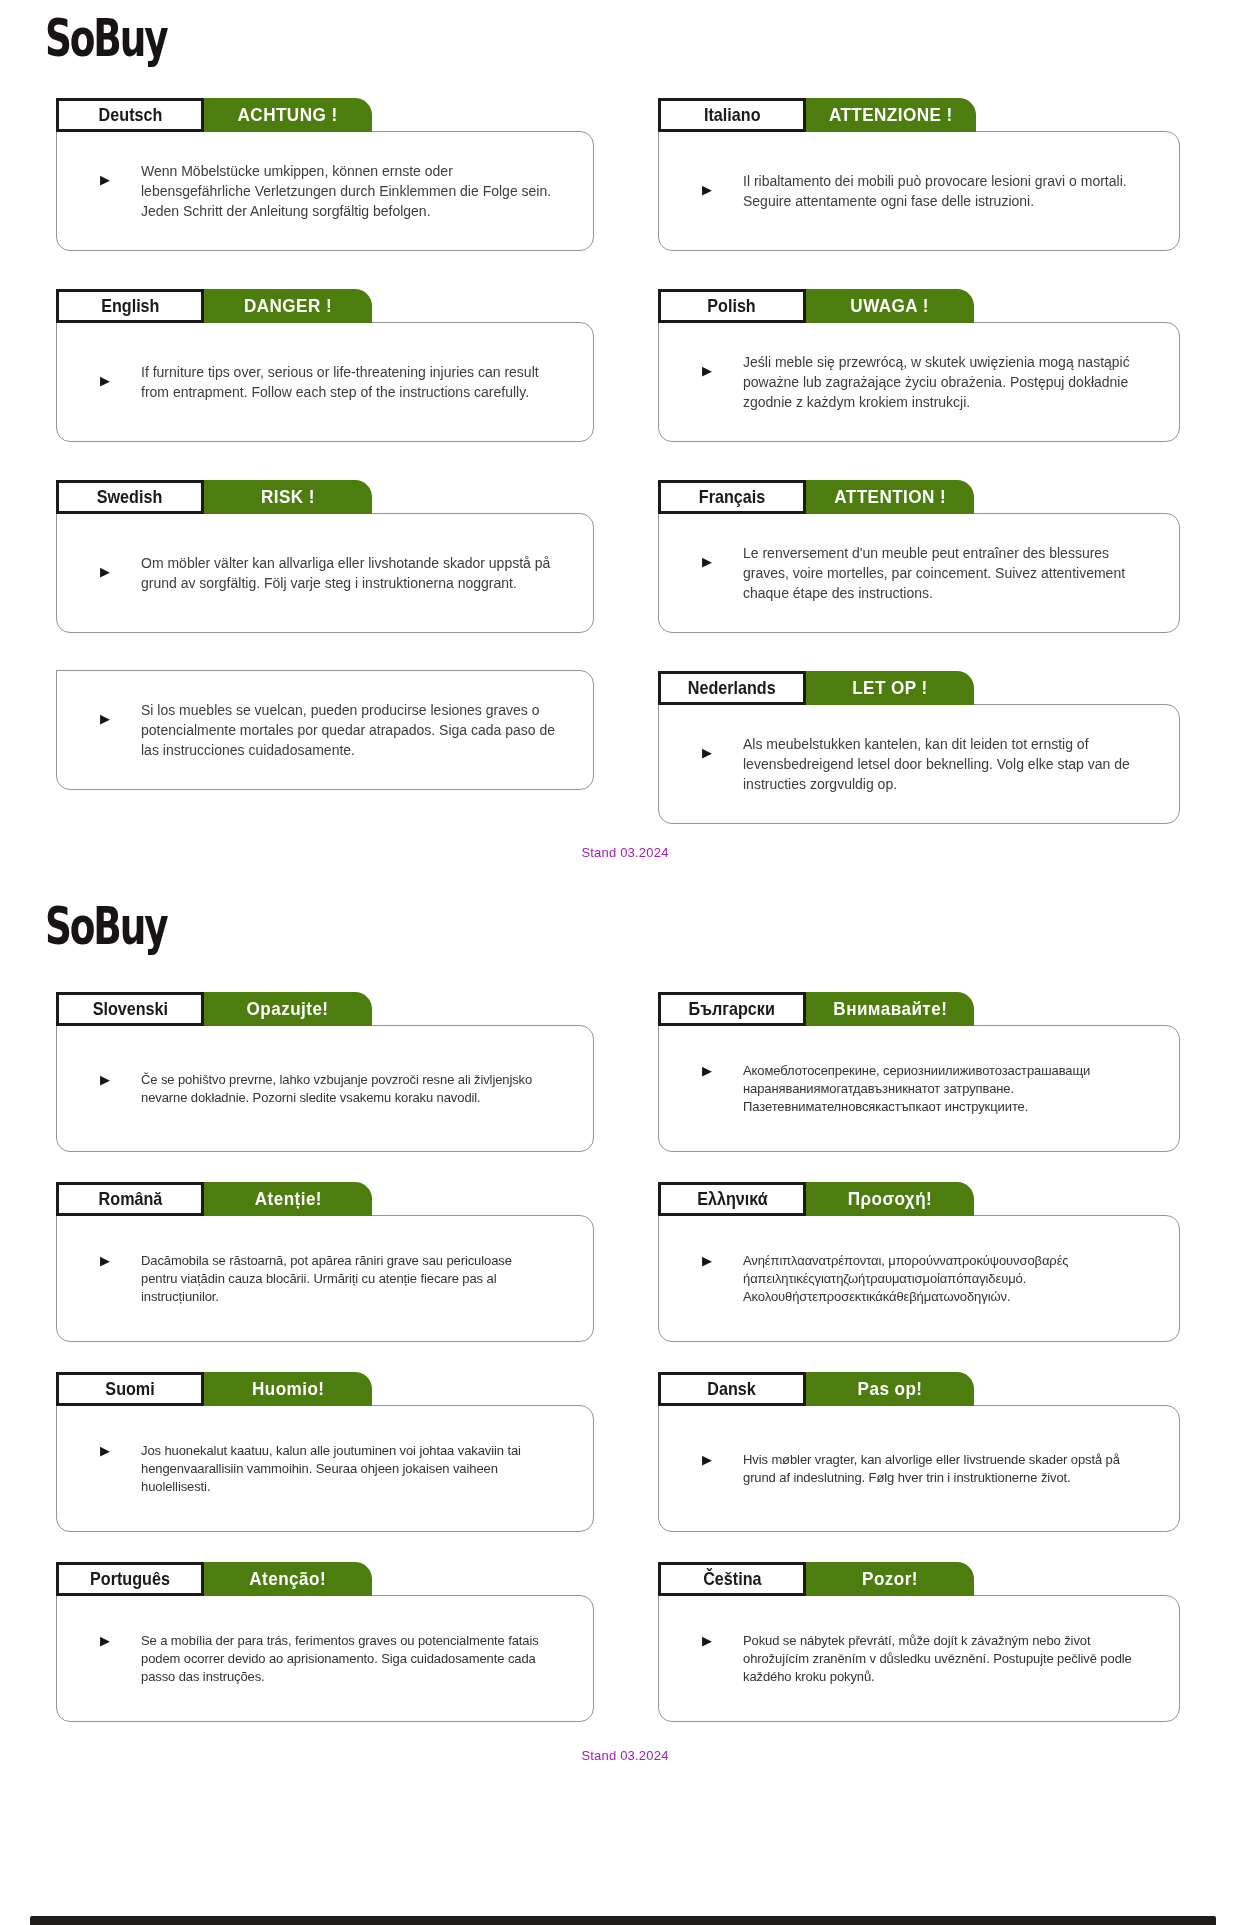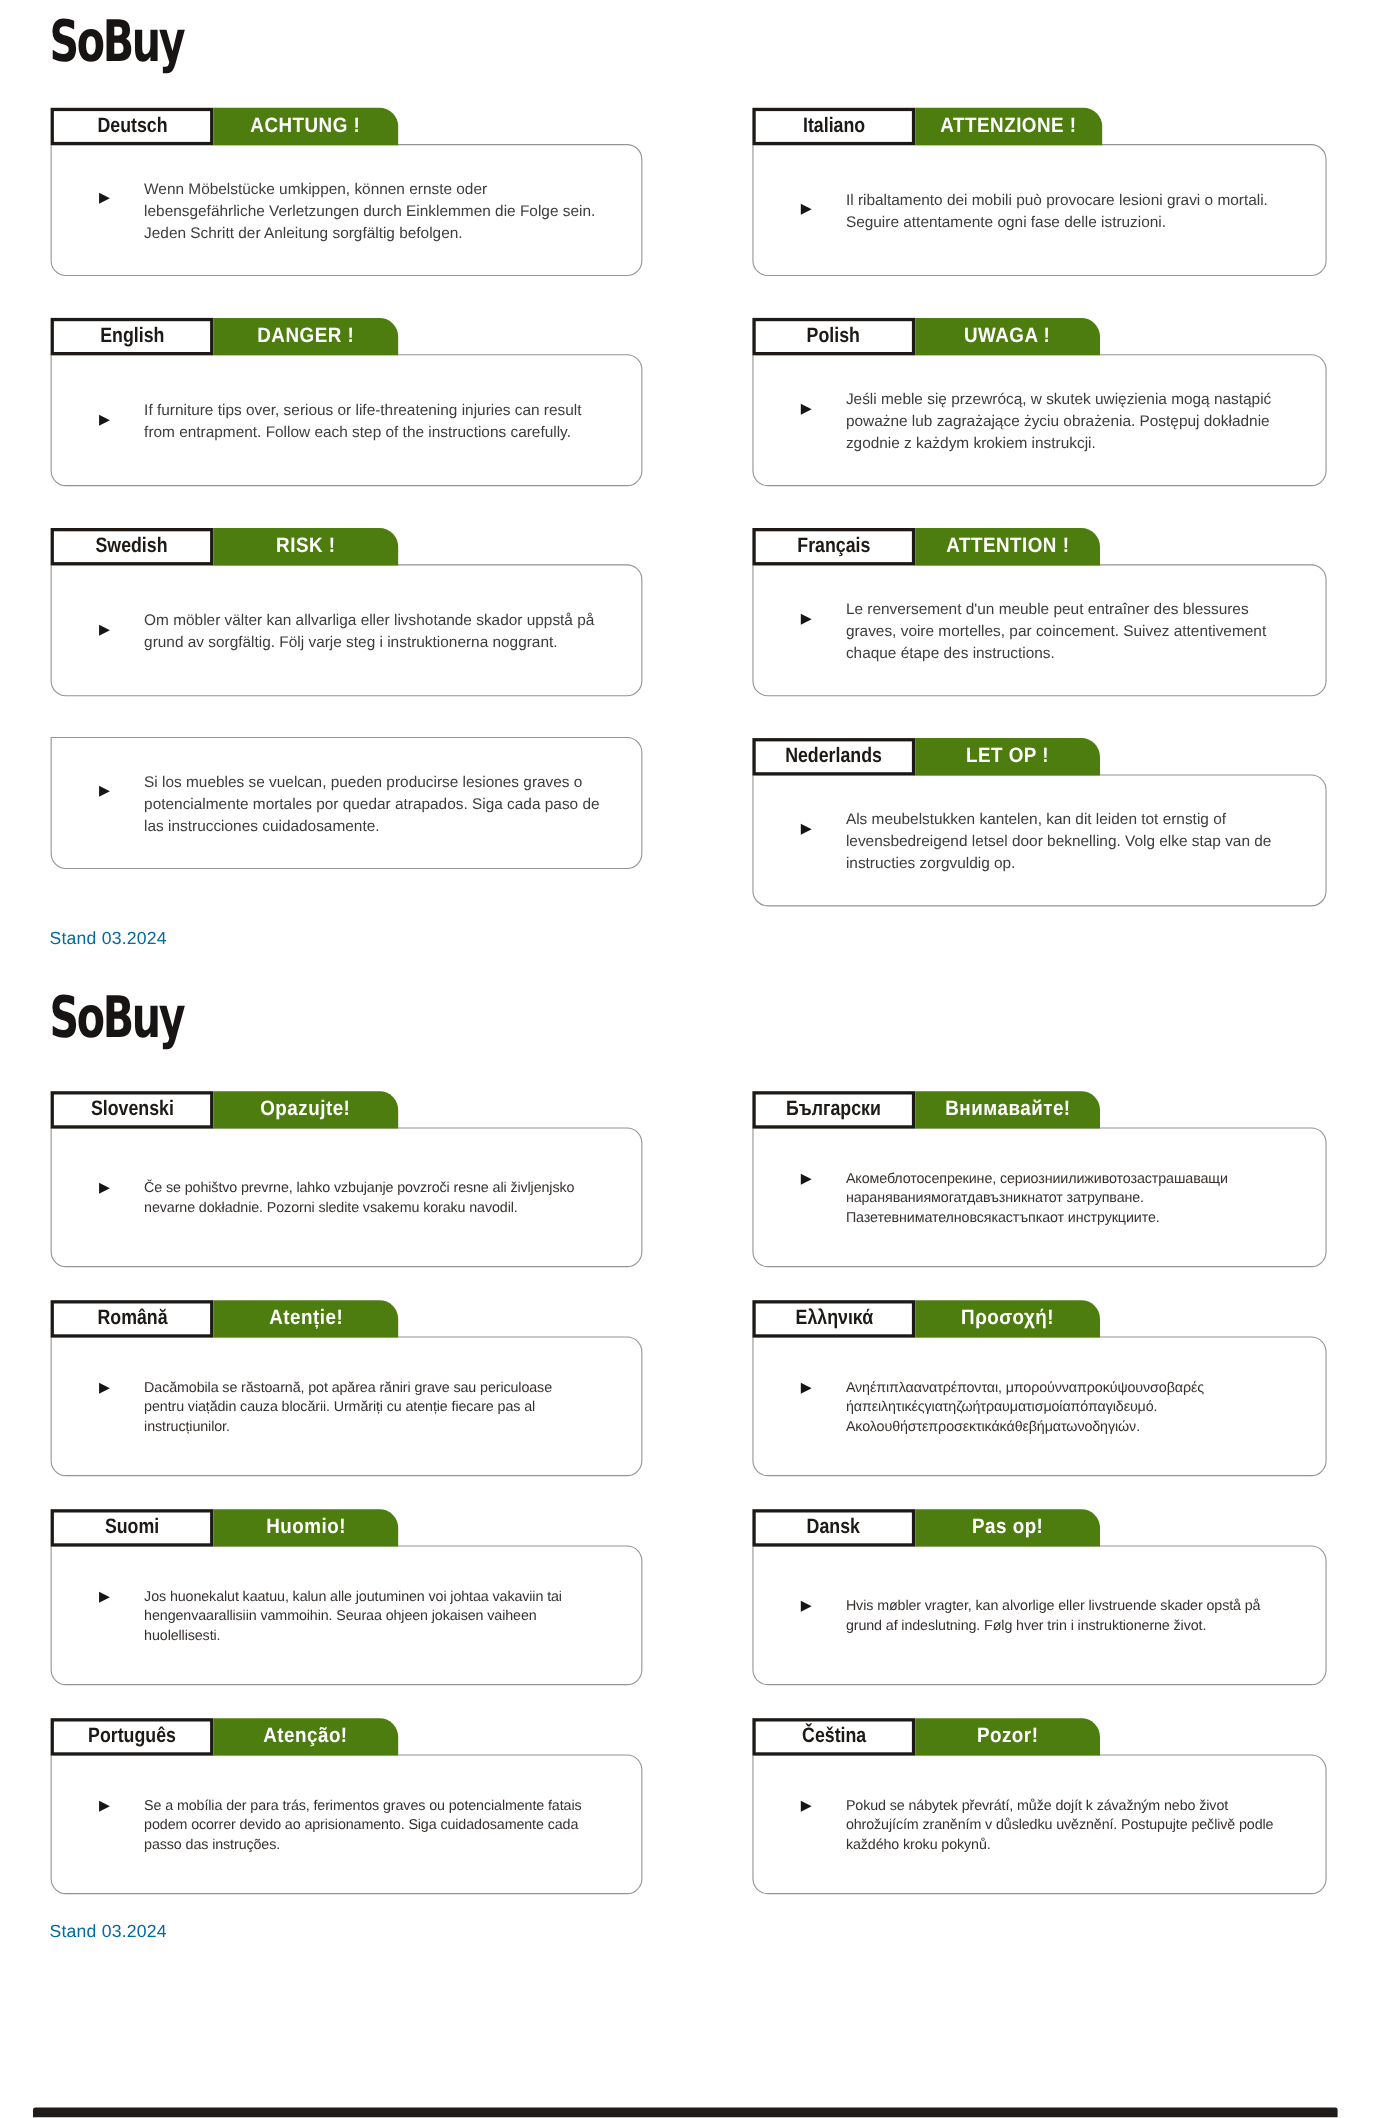--- a/index.html
+++ b/index.html
@@ -14,22 +14,22 @@
     position:absolute;left:45px;
     font-family:"DejaVu Sans", sans-serif;font-weight:bold;
     font-size:52px;line-height:1;color:#171413;
     letter-spacing:-3px;transform:scaleX(0.72);transform-origin:left top;
     white-space:nowrap;
   }
   #logo1{top:12px;}
   #logo2{top:900px;}
 
   .grid{
-    position:absolute;left:46px;width:1160px;
-    display:grid;grid-template-columns:538px 522px;column-gap:100px;
+    position:absolute;left:56px;width:1160px;
+    display:grid;grid-template-columns:538px 522px;column-gap:64px;
   }
   #grid1{top:98px;row-gap:38px;}
   #grid2{top:992px;row-gap:30px;}
 
   .card{width:100%;}
   .card-header{
     display:flex;height:34px;position:relative;z-index:2;
   }
   .lang-tab{
     width:148px;height:34px;background:#ffffff;
@@ -71,22 +71,22 @@
     font-size:14px;line-height:20px;color:#3d3d3d;
     max-width:450px;
   }
   #grid2 .body-text{
     font-size:13px;line-height:18px;max-width:402px;
     letter-spacing:-0.1px;color:#37322f;
   }
   #grid2 .tri{line-height:18px;}
 
   .footer{
-    position:absolute;left:45px;width:1160px;text-align:left;
-    font-size:16px;color:#0369a1;letter-spacing:0.2px;
+    position:absolute;left:45px;width:1160px;text-align:center;
+    font-size:13px;color:#a21caf;letter-spacing:0.2px;
   }
   #footer1{top:845px;}
   #footer2{top:1748px;}
 
   .next-page-edge{
     position:absolute;left:30px;top:1916px;width:1186px;height:9px;
     background:#201c1a;border-radius:2px 2px 0 0;
   }
 </style>
 </head>

